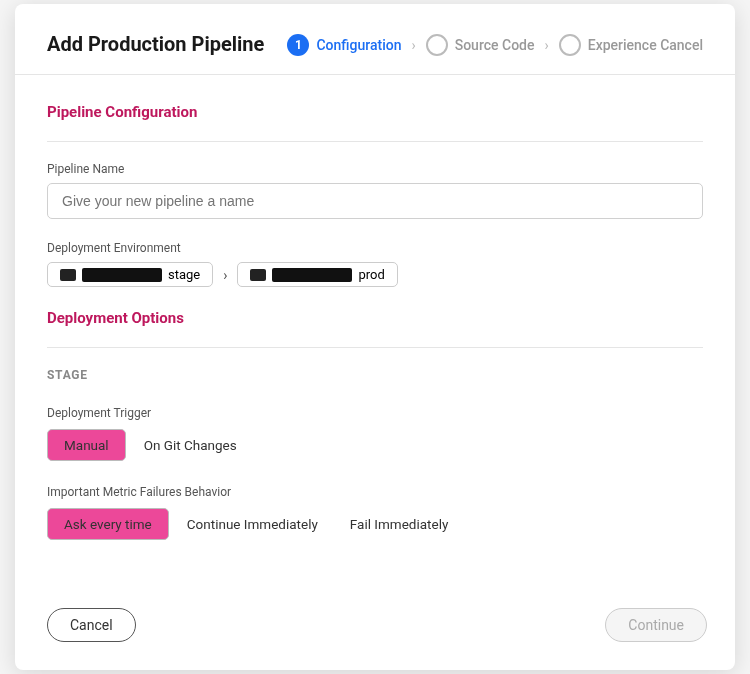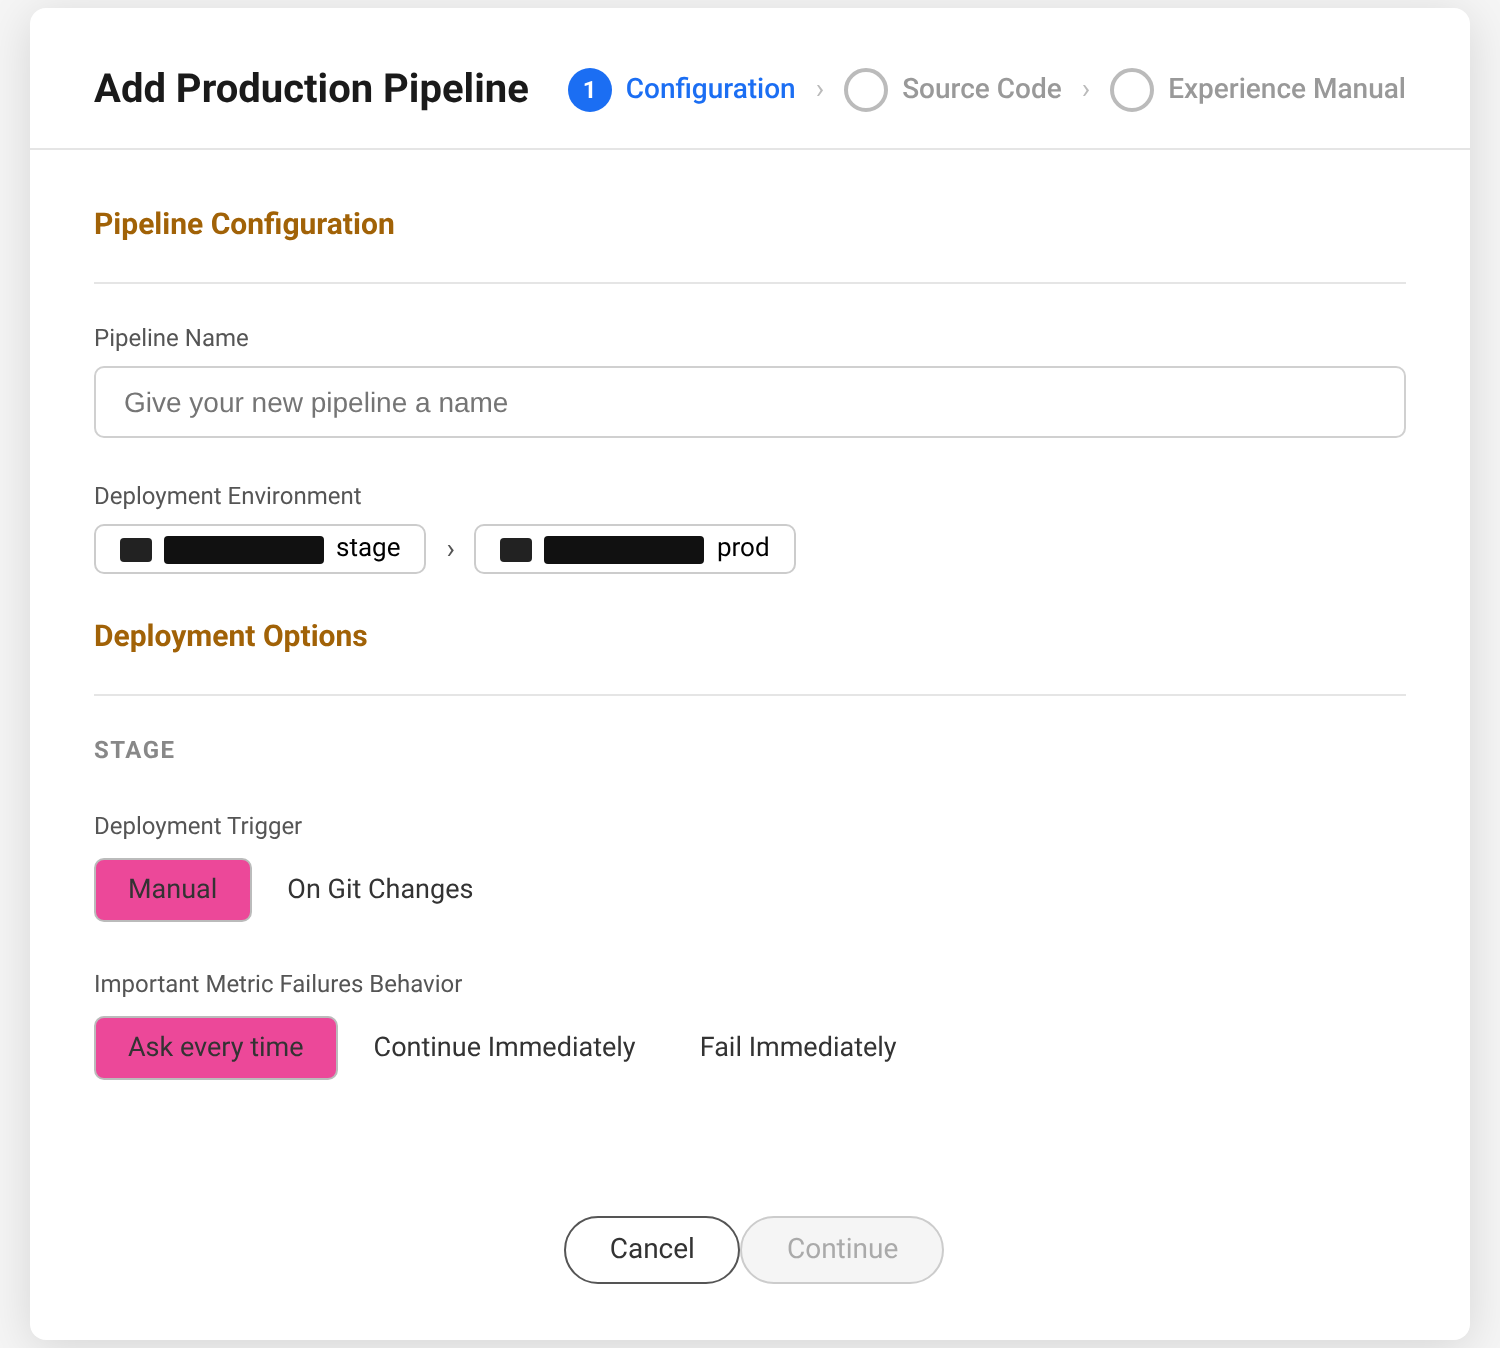--- a/index.html
+++ b/index.html
@@ -78,21 +78,21 @@
       font-size: 14px;
       margin: 0 2px;
     }
     .modal-body {
       padding: 28px 32px;
       flex: 1;
     }
     .section-title {
       font-size: 15px;
       font-weight: 700;
-      color: #a16207;
+      color: #be185d;
       margin-bottom: 20px;
     }
     .field-group {
       margin-bottom: 22px;
     }
     .field-label {
       font-size: 12px;
       color: #555;
       margin-bottom: 7px;
     }
@@ -187,21 +187,21 @@
       border: none;
       padding: 7px 16px;
       font-size: 13.5px;
       color: #333;
       cursor: pointer;
       font-family: inherit;
       outline: none;
     }
     .modal-footer {
       display: flex;
-      justify-content: center;
+      justify-content: space-between;
       padding: 18px 28px 28px 32px;
       gap: 0;
       border-top: none;
     }
     .btn-cancel {
       border: 1.5px solid #555;
       background: #fff;
       border-radius: 20px;
       padding: 8px 22px;
       font-size: 14px;
@@ -242,21 +242,21 @@
       <span class="step-arrow">›</span>
 
       <div class="step">
         <div class="step-circle inactive"></div>
         <span class="step-label inactive">Source Code</span>
       </div>
       <span class="step-arrow">›</span>
 
       <div class="step">
         <div class="step-circle inactive"></div>
-        <span class="step-label inactive">Experience Manual</span>
+        <span class="step-label inactive">Experience Cancel</span>
       </div>
     </div>
   </div>
 
   <div class="modal-body">
     <div class="section-title">Pipeline Configuration</div>
     <hr class="divider">
 
     <div class="field-group">
       <div class="field-label">Pipeline Name</div>

